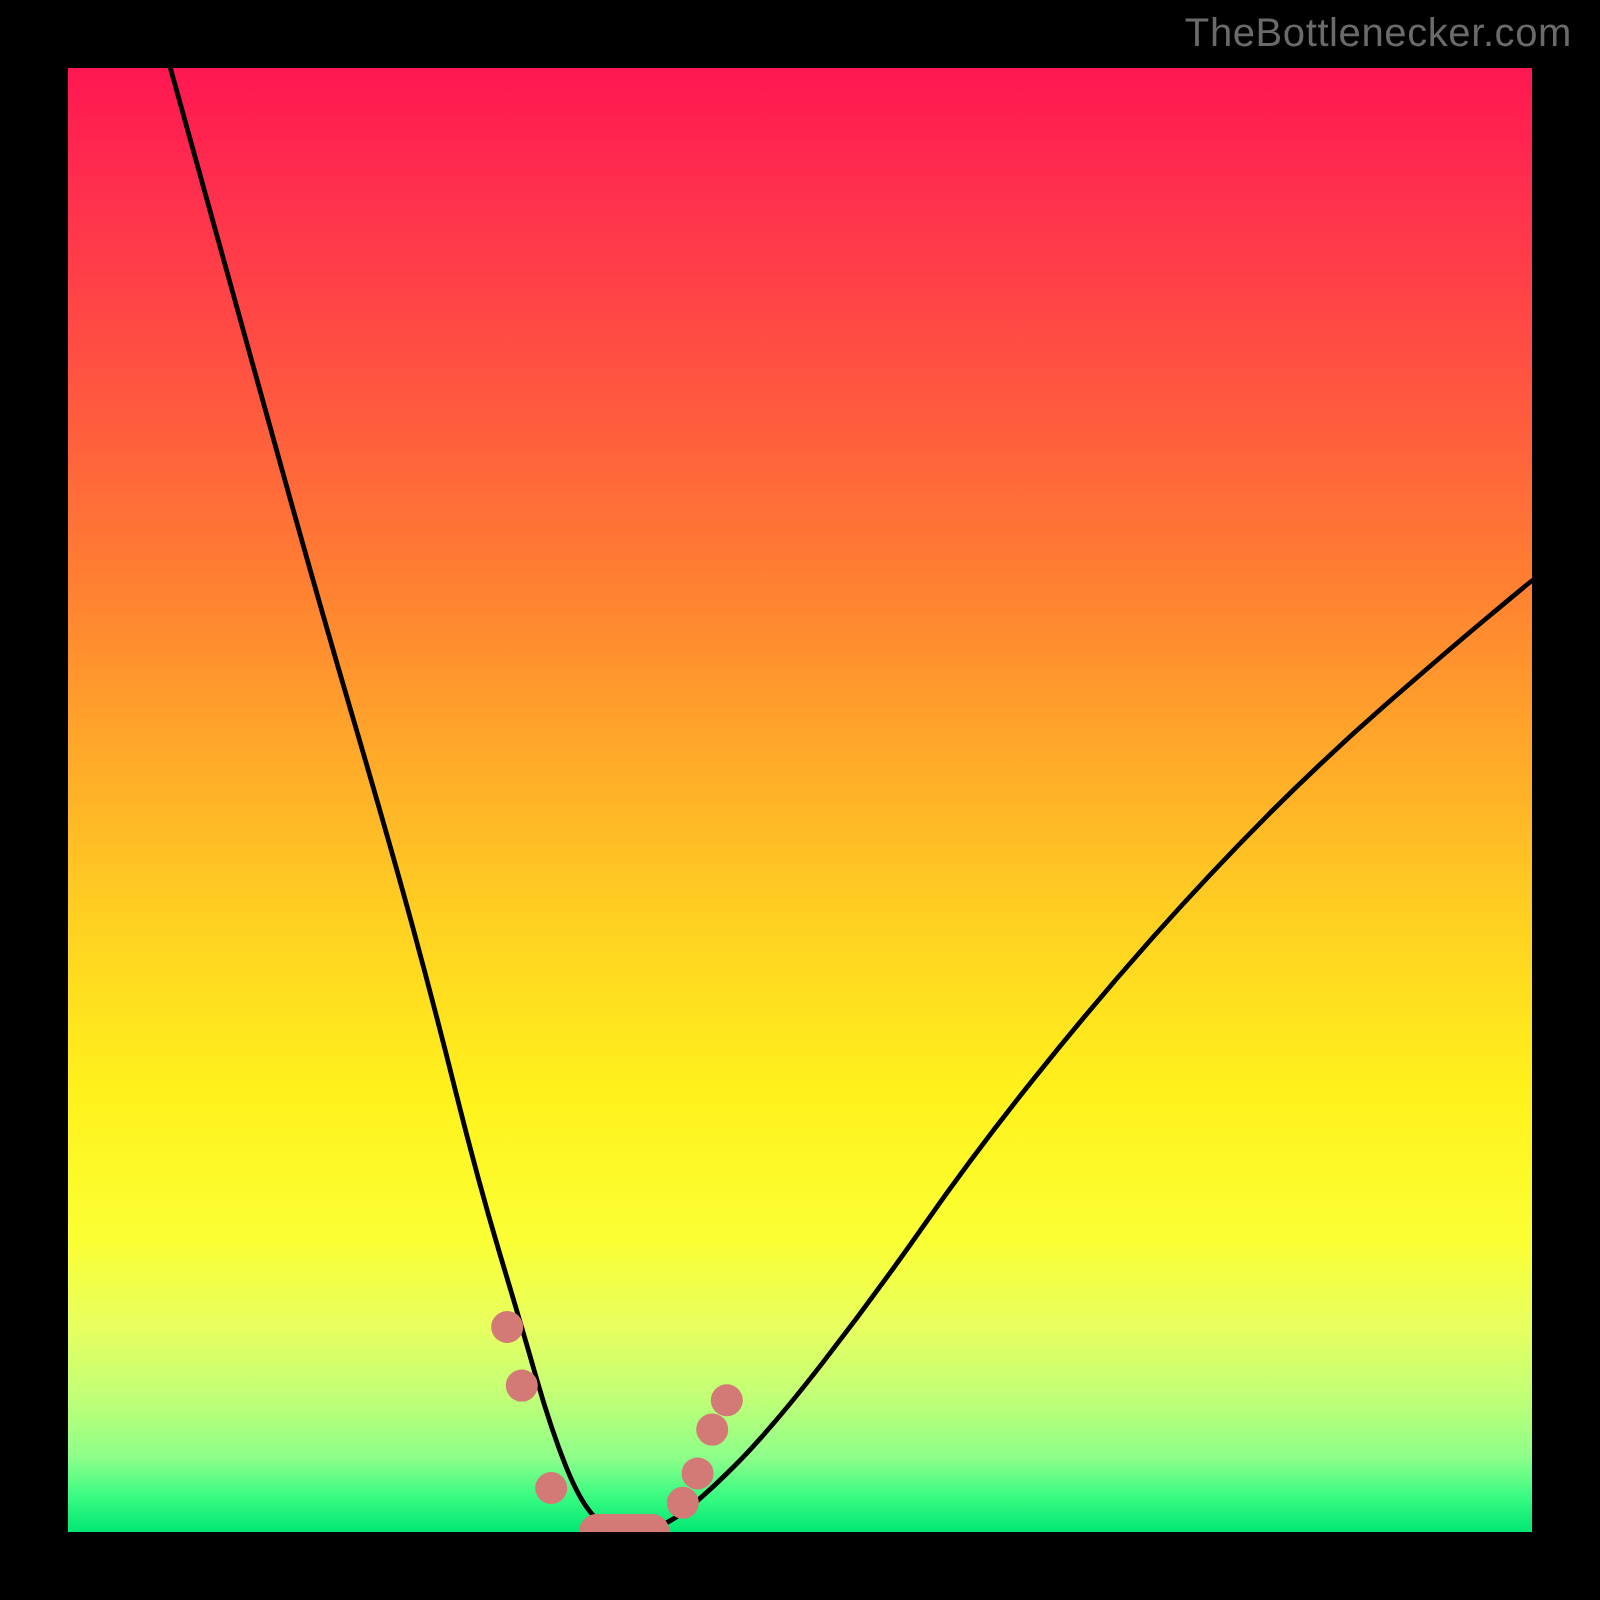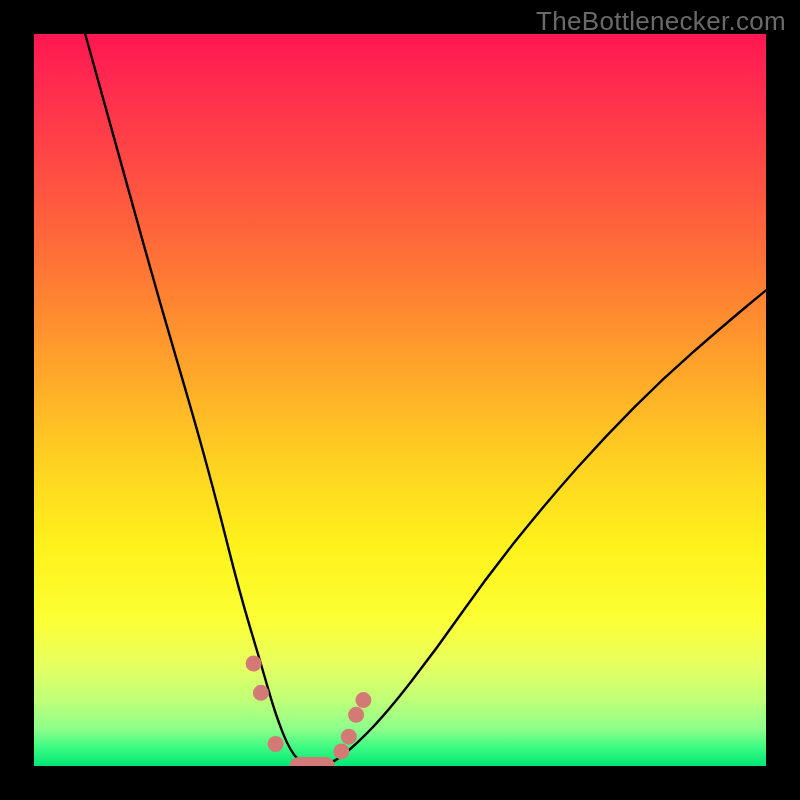--- a/index.html
+++ b/index.html
@@ -39,21 +39,21 @@
       #8cff8a 95%,
       #3cfb82 97.5%,
       #00e773 100%
     );
   }
   .attribution {
     position: absolute;
     top: 6px;
     right: 14px;
     color: #6a6a6a;
-    font-size: 26px;
+    font-size: 20px;
     letter-spacing: 0.3px;
     font-weight: 500;
     user-select: none;
   }
   svg.overlay {
     position: absolute;
     left: 0;
     top: 0;
     width: 732px;
     height: 732px;

